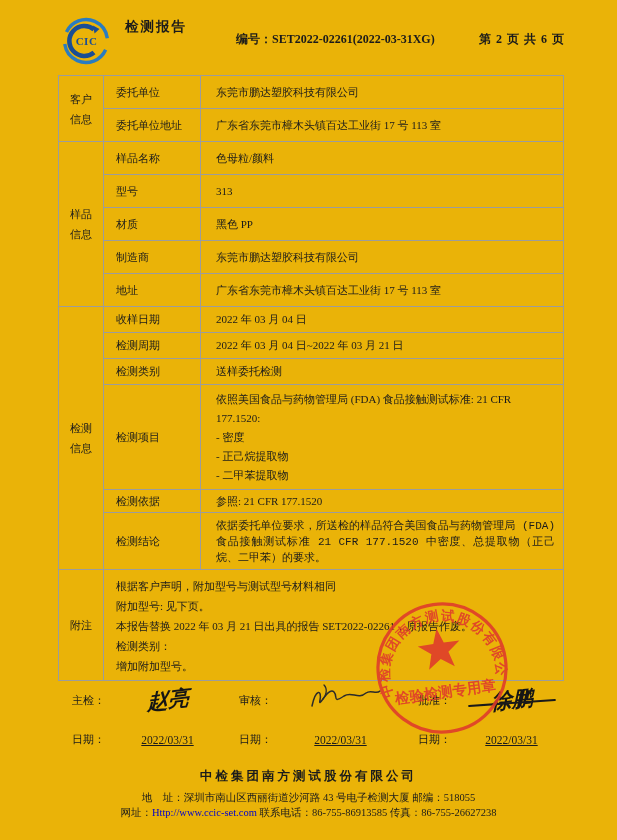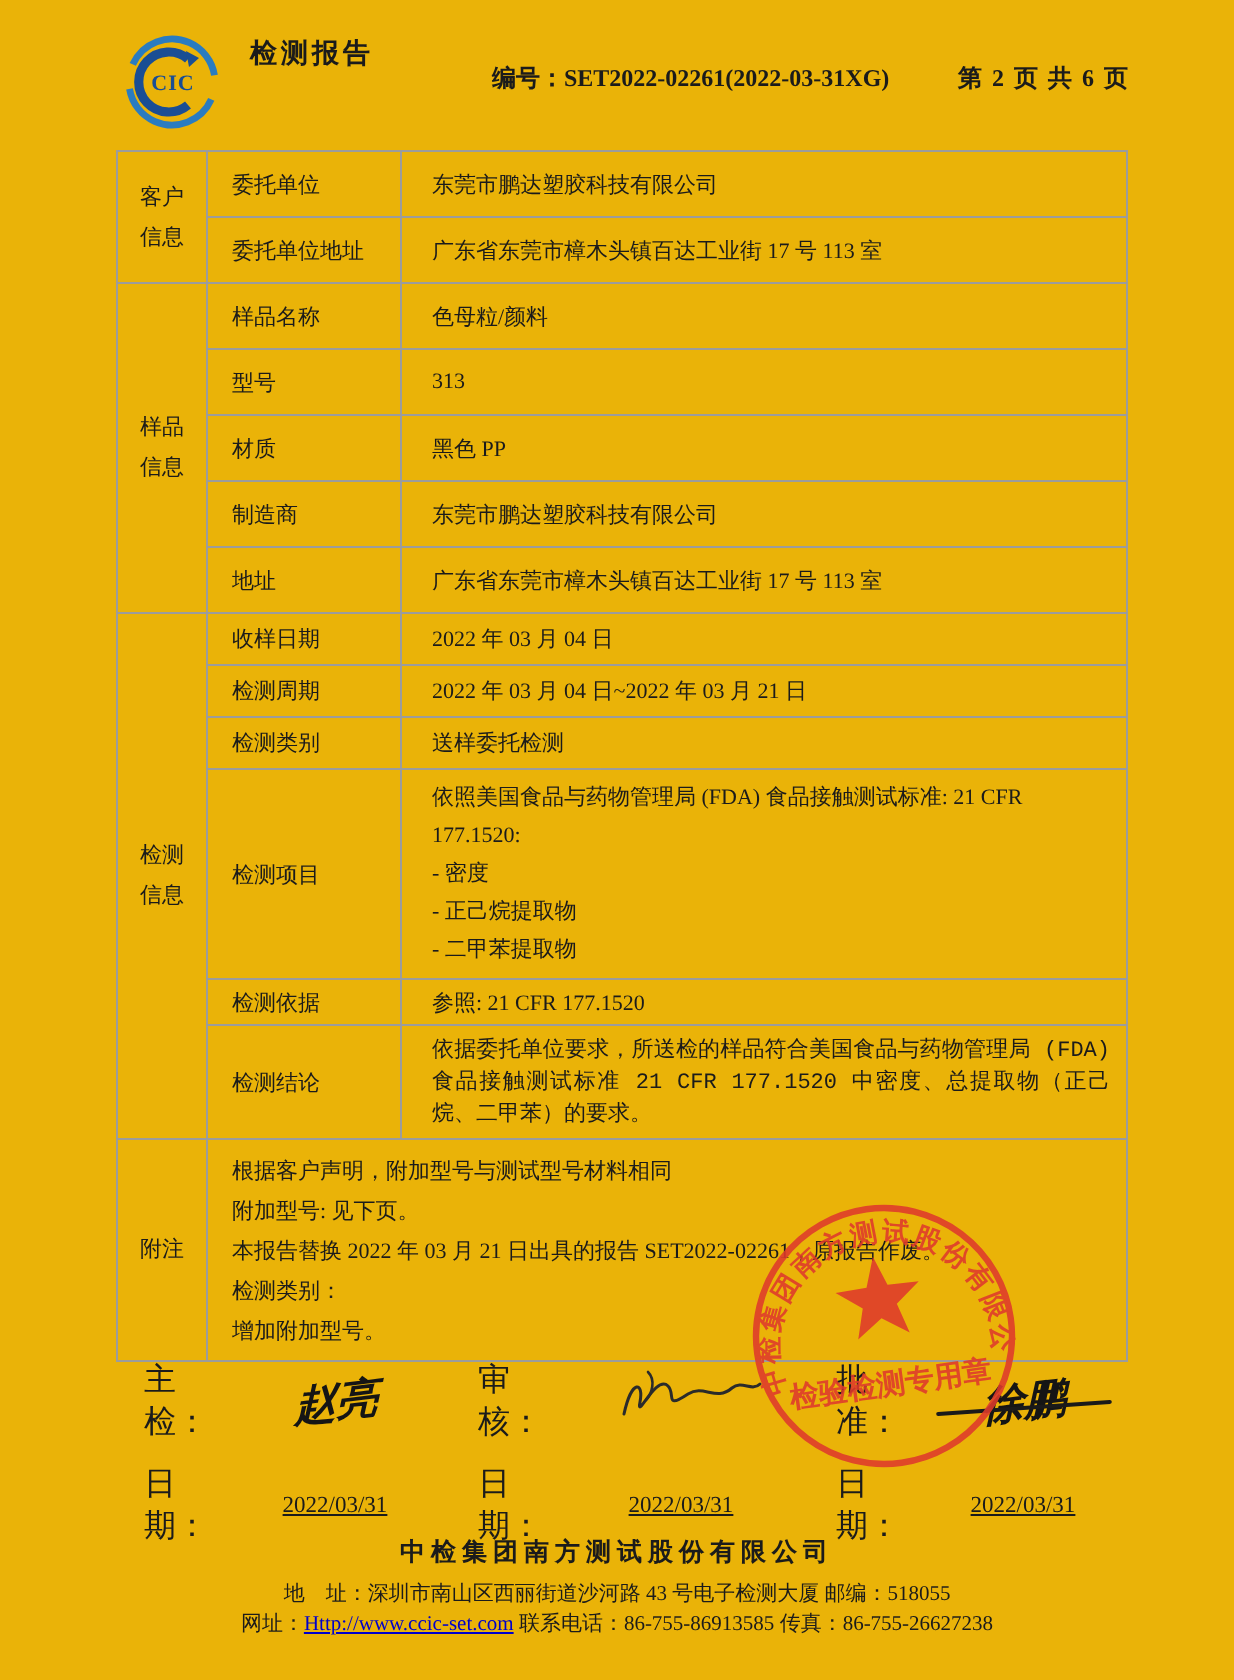--- a/index.html
+++ b/index.html
@@ -2,21 +2,21 @@
 <html><head>
 <meta charset="utf-8">
 <style>
   * { margin:0; padding:0; box-sizing:border-box; }
   body { background:#ffffff; font-family:"Liberation Serif","DejaVu Serif",serif; color:#1b1b1b; }
   .page { position:relative; width:617px; height:840px; background:#eab308; overflow:hidden; }
 
   
   .hdr-logo { position:absolute; left:60px; top:15px; width:52px; height:52px; }
   .hdr-title { position:absolute; left:125px; top:18px; font-size:13.5px; font-weight:bold; letter-spacing:2px; }
-  .hdr-no { position:absolute; left:246px; top:31px; font-size:12px; font-weight:bold; }
+  .hdr-no { position:absolute; left:236px; top:31px; font-size:12px; font-weight:bold; }
   .hdr-page { position:absolute; right:52px; top:31px; font-size:12px; font-weight:bold; letter-spacing:1px; }
 
   
   table.report { position:absolute; left:58px; top:75px; width:505px; border-collapse:collapse; table-layout:fixed; }
   table.report td { border:1px solid #9c9c9c; font-size:11px; vertical-align:middle; }
   td.sec { width:45px; text-align:center; line-height:20px; font-size:11px; }
   td.lbl { width:97px; padding-left:12px; }
   td.val { width:363px; padding-left:15px; padding-right:8px; }
   tr.h33 { height:33px; }
   tr.h26 { height:26px; }
@@ -26,39 +26,39 @@
   td.notes { vertical-align:top; padding:6px 10px 4px 12px; }
   td.notes .ln { line-height:20px; }
   td.concl { line-height:16px; text-align:justify; padding-top:5px; padding-bottom:3px;font-family:Liberation Mono, monospace; }
 
   
   .sign-area { position:absolute; left:58px; top:650px; width:505px; height:115px; font-size:11px; }
   .sign-row { position:absolute; left:0; top:30px; width:100%; display:flex; }
   .date-row { position:absolute; left:0; top:82px; width:100%; display:flex; }
   .sc1 { width:163px; } .sc2 { width:183px; } .sc3 { width:159px; }
   .sign-col { display:flex; align-items:center; }
-  .role, .date-label { width:56px; padding-left:14px; font-size:16px; }
+  .role, .date-label { width:56px; padding-left:14px; font-size:11px; }
   .sc2 .role, .sc2 .date-label { padding-left:18px; }
   .sc3 .role, .sc3 .date-label { padding-left:14px; }
   .sig-slot { flex:1; text-align:center; position:relative; height:40px; }
   .date-val { flex:1; text-align:center; font-size:11.5px;text-decoration:underline; }
   .sig-text { display:inline-block; font-size:21px; font-weight:bold; font-style:italic;
               transform:rotate(-7deg) skewX(-6deg); color:#151515; line-height:40px; }
   .sig-strike { position:absolute; left:8px; top:22px; width:85%; height:2px; background:#1a1a1a;
                 transform:rotate(-4deg); border-radius:2px; }
 
   
   .stamp { position:absolute; left:366px; top:592px; width:152px; height:152px;
            transform:rotate(-8deg); opacity:0.88; pointer-events:none; }
 
   
   .footer { position:absolute; left:0; top:768px; width:617px; text-align:center; }
   .f-company { font-size:12.5px; font-weight:bold; letter-spacing:3px; margin-bottom:5px; }
   .f-line { font-size:10.5px; line-height:15px; }
-  .f-link { color:#0000cc; text-decoration:underline; cursor:pointer;margin-top:29px; }
+  .f-link { color:#0000cc; cursor:pointer;margin-top:29px; }
 </style>
 </head>
 <body>
 
 <div class="page">
 
   <svg class="hdr-logo" viewBox="0 0 52 52">
     <circle cx="26" cy="26" r="21.5" fill="none" stroke="#2a7cc0" stroke-width="3.4" stroke-dasharray="55 12.5" transform="rotate(24 26 26)"></circle>
     <path d="M34,14.5 A15,15 0 1 0 34,37.5" fill="none" stroke="#1a4e94" stroke-width="4.6"></path>
     <path d="M33,10.5 l6.5,3.5 -5,4.5 z" fill="#1a4e94"></path>

